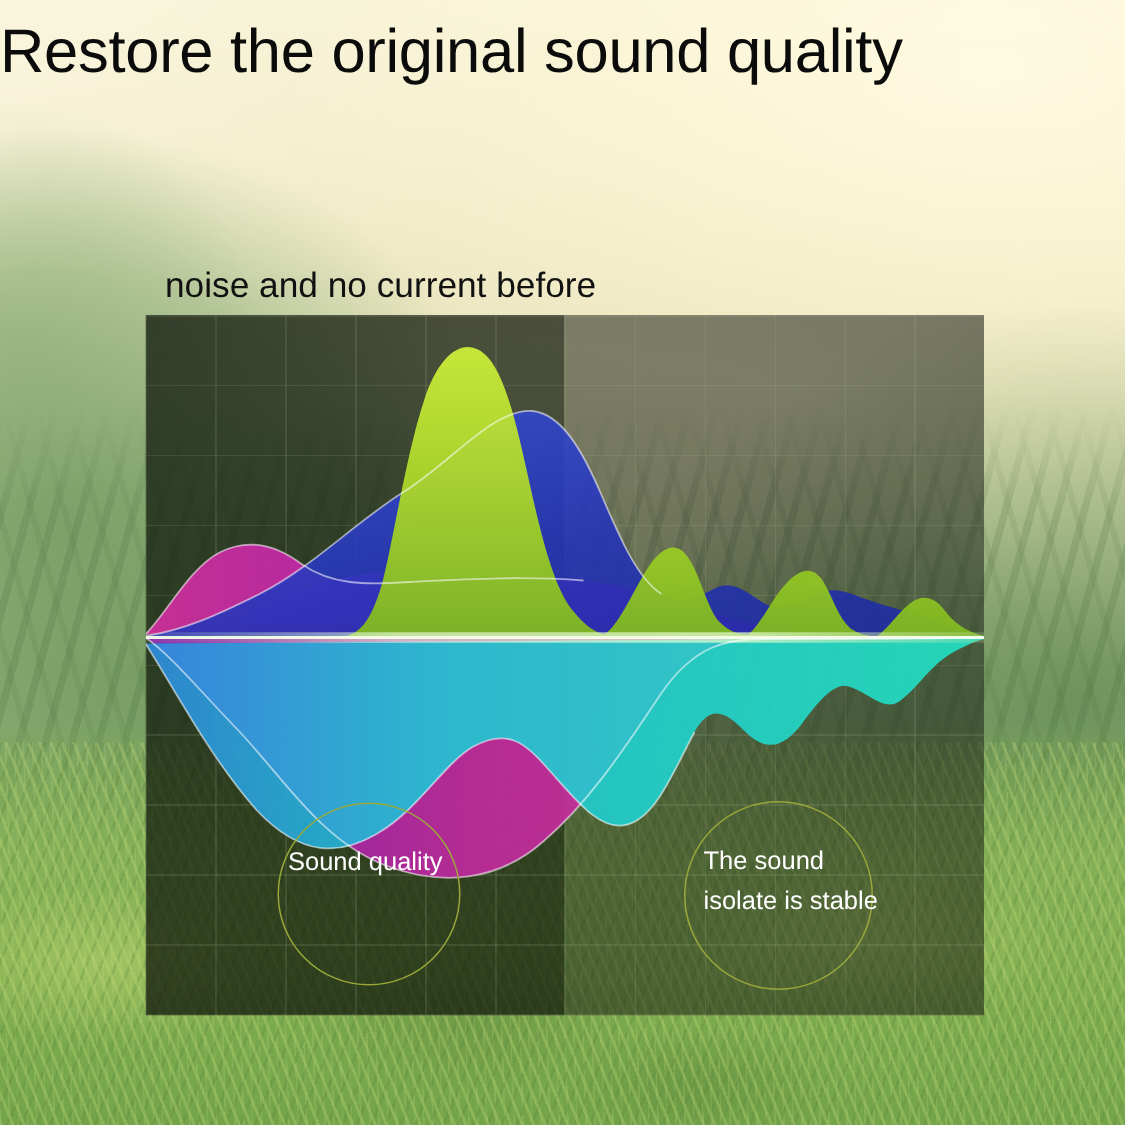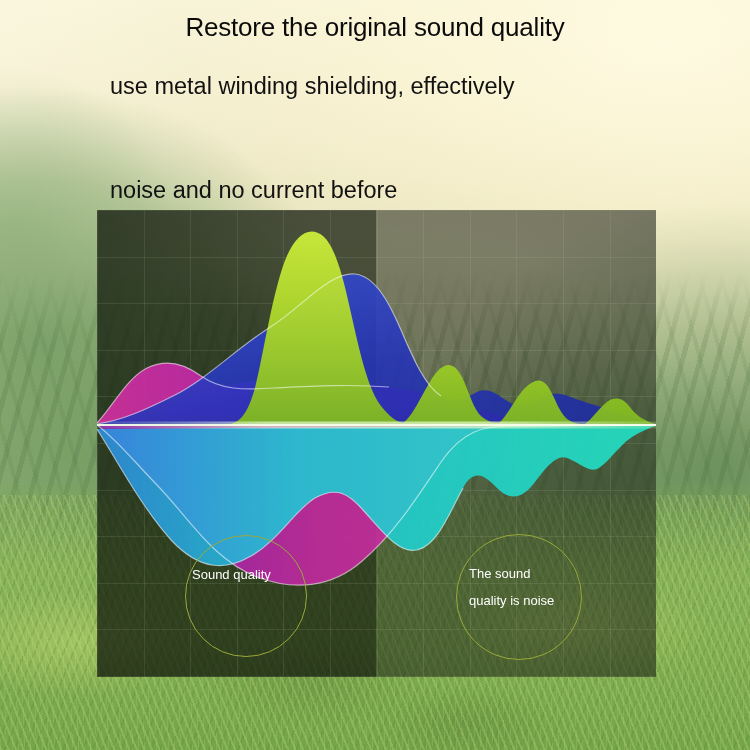--- a/index.html
+++ b/index.html
@@ -81,22 +81,22 @@
       radial-gradient(18% 26% at 62% 88%, rgba(86,126,56,.35) 0%, rgba(86,126,56,0) 70%);
   }
   
   .bg-mist{
     background:linear-gradient(to bottom, rgba(255,252,232,.40) 0%, rgba(252,248,224,.20) 26%, rgba(240,244,214,.05) 44%, rgba(255,255,255,0) 60%);
   }
 
   
   .headline{
     position:absolute;left:0;right:0;top:14px;
-    text-align:center;
-    font-size:26px;line-height:1;
+    text-align:left;
+    font-size:41px;line-height:1;
     font-weight:400;
     color:#0b0b0b;
     letter-spacing:-.2px;
     white-space:nowrap;
     transform:scaleX(1.0);
   }
   .sub{
     position:absolute;left:110px;
     font-size:23.5px;line-height:1;
     font-weight:400;
@@ -131,21 +131,21 @@
   
   .note{
     position:absolute;
     border-radius:50%;
     border:1.6px solid #9aa83a;
     box-sizing:border-box;
   }
   .note .lines{
     position:absolute;
     color:#ffffff;
-    font-size:13px;
+    font-size:17px;
     line-height:27px;
     white-space:nowrap;
   }
   #note-left{left:185px;top:535px;width:122px;height:122px;}
   #note-left .lines{left:6px;top:25px;}
   #note-right{left:456px;top:534px;width:126px;height:126px;}
   #note-right .lines{left:12px;top:25px;}
 </style>
 </head>
 <body>
@@ -156,21 +156,20 @@
   <div class="bg-layer bg-haze-r"></div>
   <div class="bg-layer bg-trees-l"></div>
   <div class="bg-layer bg-trees-r"></div>
   <div class="bg-layer bg-conifers"></div>
   <div class="bg-layer bg-grass"></div>
   <div class="bg-layer bg-grass-blobs"></div>
   <div class="bg-layer bg-grass-tex"></div>
   <div class="bg-layer bg-mist"></div>
 
   <div class="headline">Restore the original sound quality</div>
-  <div class="sub l1">use metal winding shielding, effectively</div>
   <div class="sub l3">noise and no current before</div>
 
   <div id="panel">
     <div class="panel-tintL"></div>
     <div class="panel-tintR"></div>
     <div class="panel-grid"></div>
 
     <svg id="wave" viewBox="0 0 559 467" preserveAspectRatio="none">
       <defs>
         <linearGradient id="gLime" x1="0" y1="0" x2="0" y2="1">
@@ -262,17 +261,17 @@
 
   <div class="note" id="note-left">
     <div class="lines">
       <div>Sound quality</div>
     </div>
   </div>
 
   <div class="note" id="note-right">
     <div class="lines">
       <div>The sound</div>
-      <div>quality is noise</div>
+      <div>isolate is stable</div>
     </div>
   </div>
 
 </div>
 
 </body></html>

